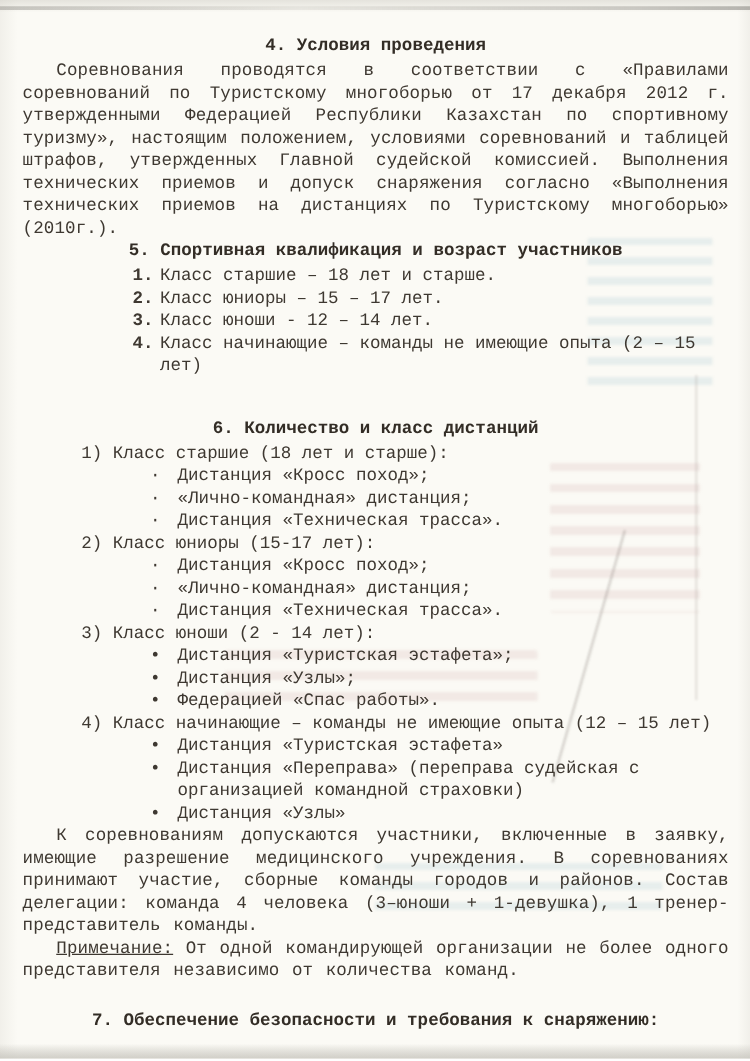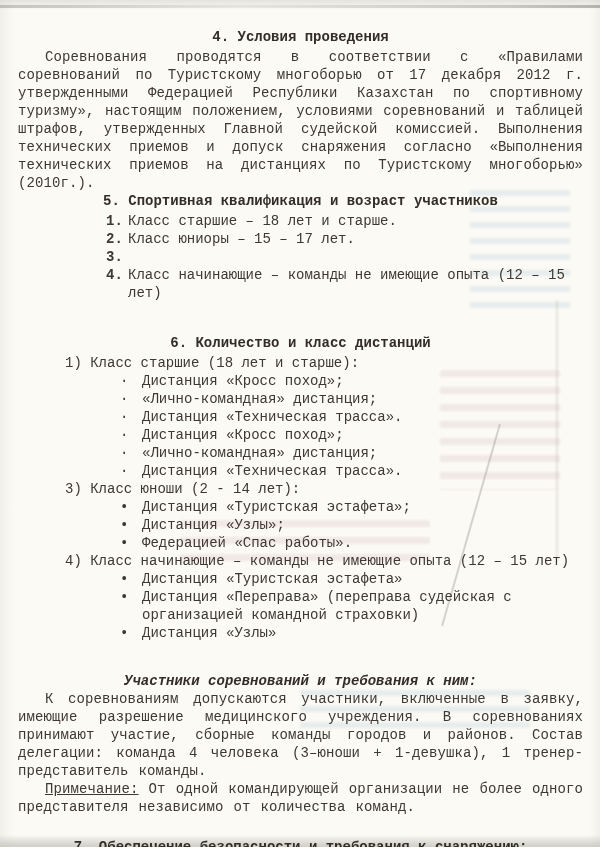--- a/index.html
+++ b/index.html
@@ -95,24 +95,25 @@
       <div class="num-item">
         <span class="num">1.</span>
         <span>Класс  старшие – 18 лет и старше.</span>
       </div>
       <div class="num-item">
         <span class="num">2.</span>
         <span>Класс юниоры – 15 – 17 лет.</span>
       </div>
       <div class="num-item">
         <span class="num">3.</span>
+        <span>Класс юноши - 12 – 14 лет.</span>
       </div>
       <div class="num-item">
         <span class="num">4.</span>
-        <span>Класс начинающие – команды не имеющие опыта (12 – 15 лет)</span>
+        <span>Класс начинающие – команды не имеющие опыта (2 – 15 лет)</span>
       </div>
     </div>
 
     <div class="heading h6">6. Количество и класс дистанций</div>
 
     <div>
       <div class="group-label">1) Класс  старшие  (18 лет и старше):</div>
       <div class="brow">
         <span class="bullet">·</span>
         <span class="btext">Дистанция «Кросс поход»;</span>
@@ -121,20 +122,21 @@
         <span class="bullet">·</span>
         <span class="btext">«Лично-командная» дистанция;</span>
       </div>
       <div class="brow">
         <span class="bullet">·</span>
         <span class="btext">Дистанция «Техническая трасса».</span>
       </div>
     </div>
 
     <div>
+      <div class="group-label">2) Класс юниоры (15-17 лет):</div>
       <div class="brow">
         <span class="bullet">·</span>
         <span class="btext">Дистанция «Кросс поход»;</span>
       </div>
       <div class="brow">
         <span class="bullet">·</span>
         <span class="btext">«Лично-командная» дистанция;</span>
       </div>
       <div class="brow">
         <span class="bullet">·</span>
@@ -167,20 +169,19 @@
       <div class="brow">
         <span class="bullet">•</span>
         <span class="btext">Дистанция «Переправа» (переправа судейская с организацией командной страховки)</span>
       </div>
       <div class="brow">
         <span class="bullet">•</span>
         <span class="btext">Дистанция «Узлы»</span>
       </div>
     </div>
 
-    <div class="heading h-part"><span>Участники соревнований и требования к ним:</span></div>
     <p class="body">К соревнованиям допускаются участники, включенные в заявку, имеющие разрешение медицинского учреждения. В соревнованиях принимают участие, сборные команды городов и районов. Состав делегации: команда 4 человека (3–юноши + 1-девушка), 1 тренер-представитель команды.</p>
     <p class="body note"><span class="u">Примечание:</span><span> От одной командирующей организации не более одного представителя независимо от количества команд.</span></p>
 
     <div class="heading h7">7. Обеспечение безопасности и требования к снаряжению:</div>
 
   </div>
 </div>
 
 </body></html>

